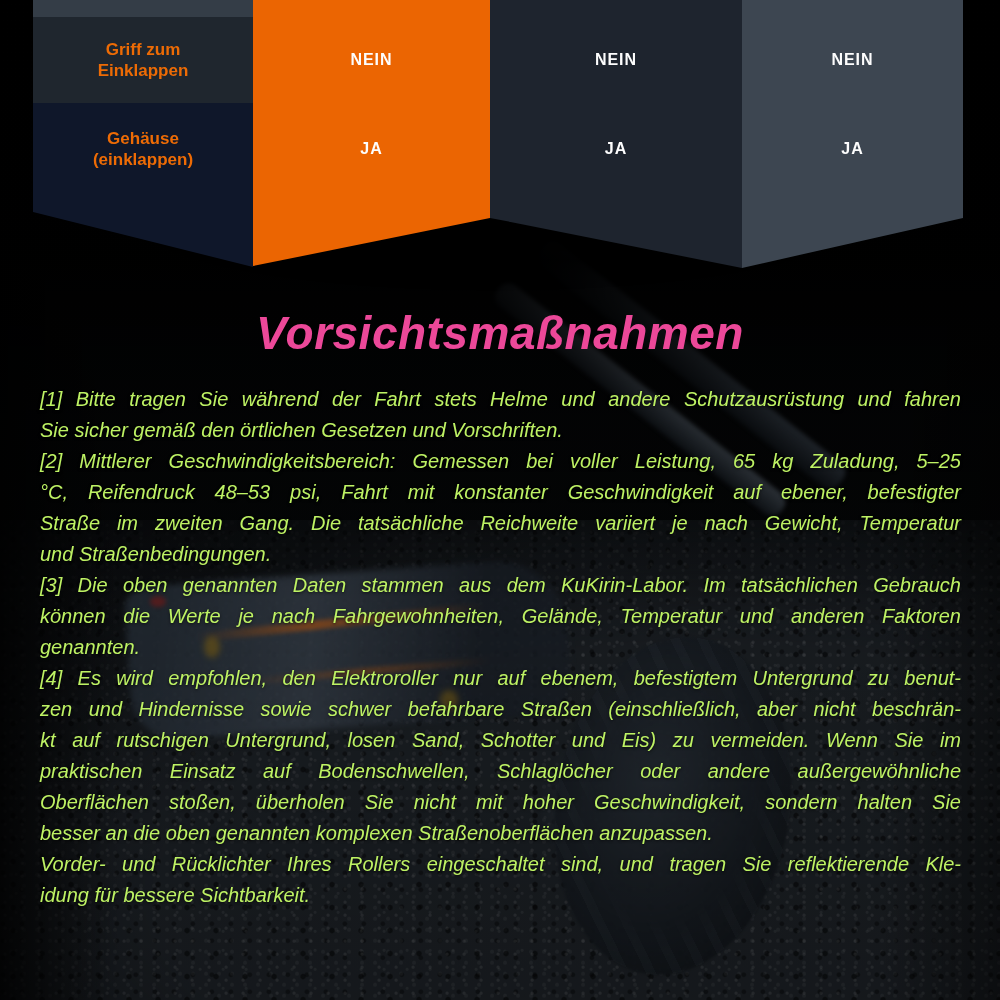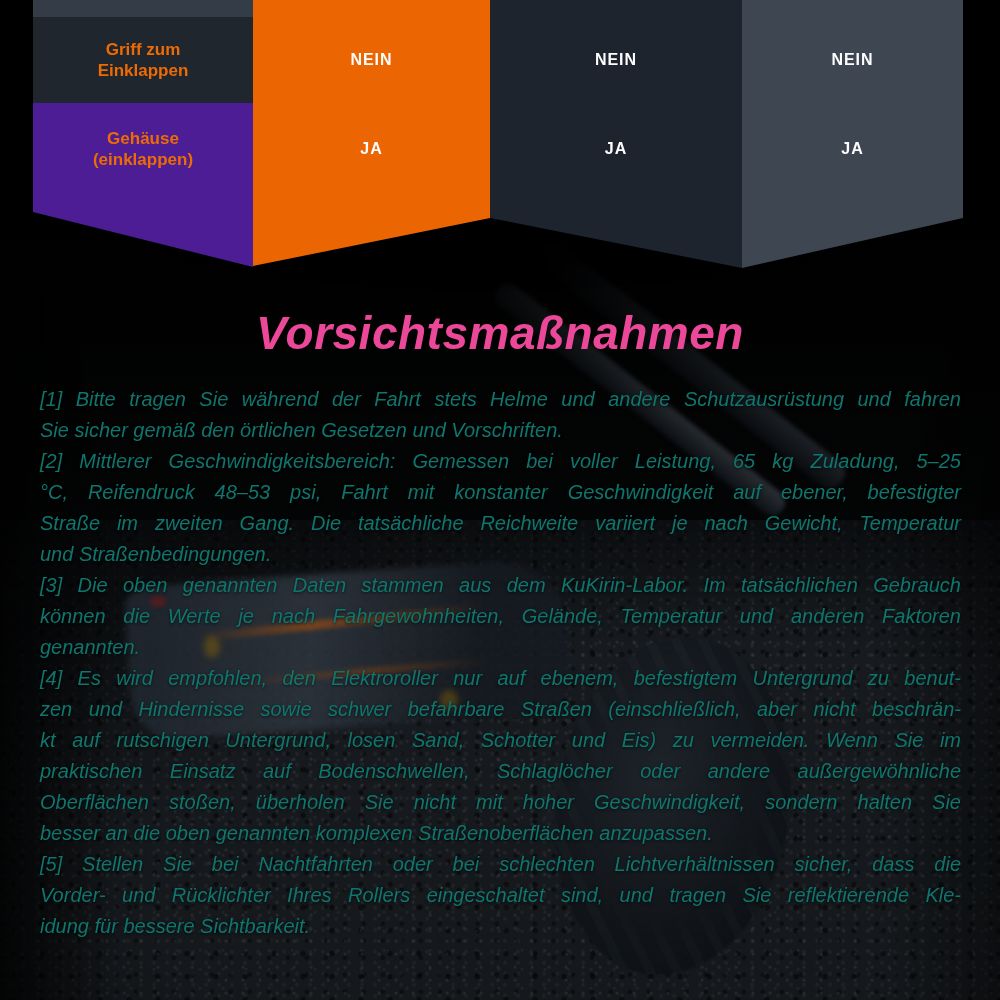--- a/index.html
+++ b/index.html
@@ -63,21 +63,21 @@
   .dot-yellow2{position:absolute;left:440px;top:690px;width:18px;height:20px;border-radius:50%;
     background:#8d6c15;filter:blur(3px);opacity:.55;}
   .vignette{position:absolute;inset:0;
     background:
       linear-gradient(to right, rgba(0,0,0,.8) 0%, transparent 12%, transparent 88%, rgba(0,0,0,.45) 100%),
       linear-gradient(to bottom, rgba(0,0,0,.95) 26%, rgba(0,0,0,.35) 42%, rgba(0,0,0,.18) 60%, rgba(0,0,0,.28) 100%);}
 
   
   .banner{position:absolute;left:0;top:0;width:1000px;height:272px;}
   .col{position:absolute;top:0;}
-  .col-labels{left:33px;width:220px;height:267px;background:#4c1d95;
+  .col-labels{left:33px;width:220px;height:267px;background:#0f172a;
     clip-path:polygon(0 0,100% 0,100% 100%,0 79.4%);}
   .col-o{left:253px;width:237px;height:266px;background:#eb6502;
     clip-path:polygon(0 0,100% 0,100% 82%,0 100%);}
   .col-d{left:490px;width:252px;height:268px;background:#1e242e;
     clip-path:polygon(0 0,100% 0,100% 100%,0 81.3%);}
   .col-s{left:742px;width:221px;height:268px;background:#3d4651;
     clip-path:polygon(0 0,100% 0,100% 81.3%,0 100%);}
   .sliver{position:absolute;top:0;left:0;right:0;height:17px;background:#343d47;}
   .rowband{position:absolute;left:0;right:0;display:flex;align-items:center;justify-content:center;flex-direction:column;}
   .r1{top:17px;height:86px;}
@@ -91,21 +91,21 @@
   
   .heading{
     position:absolute;left:0;top:304px;width:1000px;text-align:center;
     color:#ec4899;font-size:46px;line-height:58px;font-weight:bold;font-style:italic;
     letter-spacing:.5px;margin:0;
   }
 
   
   .bodytext{
     position:absolute;left:40px;top:384px;width:921px;
-    color:#0f766e;font-size:20px;line-height:31px;font-style:italic;
+    color:#bef264;font-size:20px;line-height:31px;font-style:italic;
     text-shadow:0 1px 3px rgba(0,0,0,.65);
   }
   .para{margin:0;}
   .line{white-space:normal;}
   .line.j{text-align:justify;text-align-last:justify;}
   .line.last{text-align:left;}
 </style>
 </head>
 <body>
 
@@ -192,19 +192,18 @@
     </div>
     <div class="para">
       <div class="line j">[4] Es wird empfohlen, den Elektroroller nur auf ebenem, befestigtem Untergrund zu benut-</div>
       <div class="line j">zen und Hindernisse sowie schwer befahrbare Straßen (einschließlich, aber nicht beschrän-</div>
       <div class="line j">kt auf rutschigen Untergrund, losen Sand, Schotter und Eis) zu vermeiden. Wenn Sie im</div>
       <div class="line j">praktischen Einsatz auf Bodenschwellen, Schlaglöcher oder andere außergewöhnliche</div>
       <div class="line j">Oberflächen stoßen, überholen Sie nicht mit hoher Geschwindigkeit, sondern halten Sie</div>
       <div class="line last">besser an die oben genannten komplexen Straßenoberflächen anzupassen.</div>
     </div>
     <div class="para">
-      <div class="line j">[5] Stellen Sie bei Nachtfahrten oder bei schlechten Lichtverhältnissen sicher, dass die</div>
       <div class="line j">Vorder- und Rücklichter Ihres Rollers eingeschaltet sind, und tragen Sie reflektierende Kle-</div>
       <div class="line last">idung für bessere Sichtbarkeit.</div>
     </div>
   </div>
 
 </div>
 
 </body></html>

